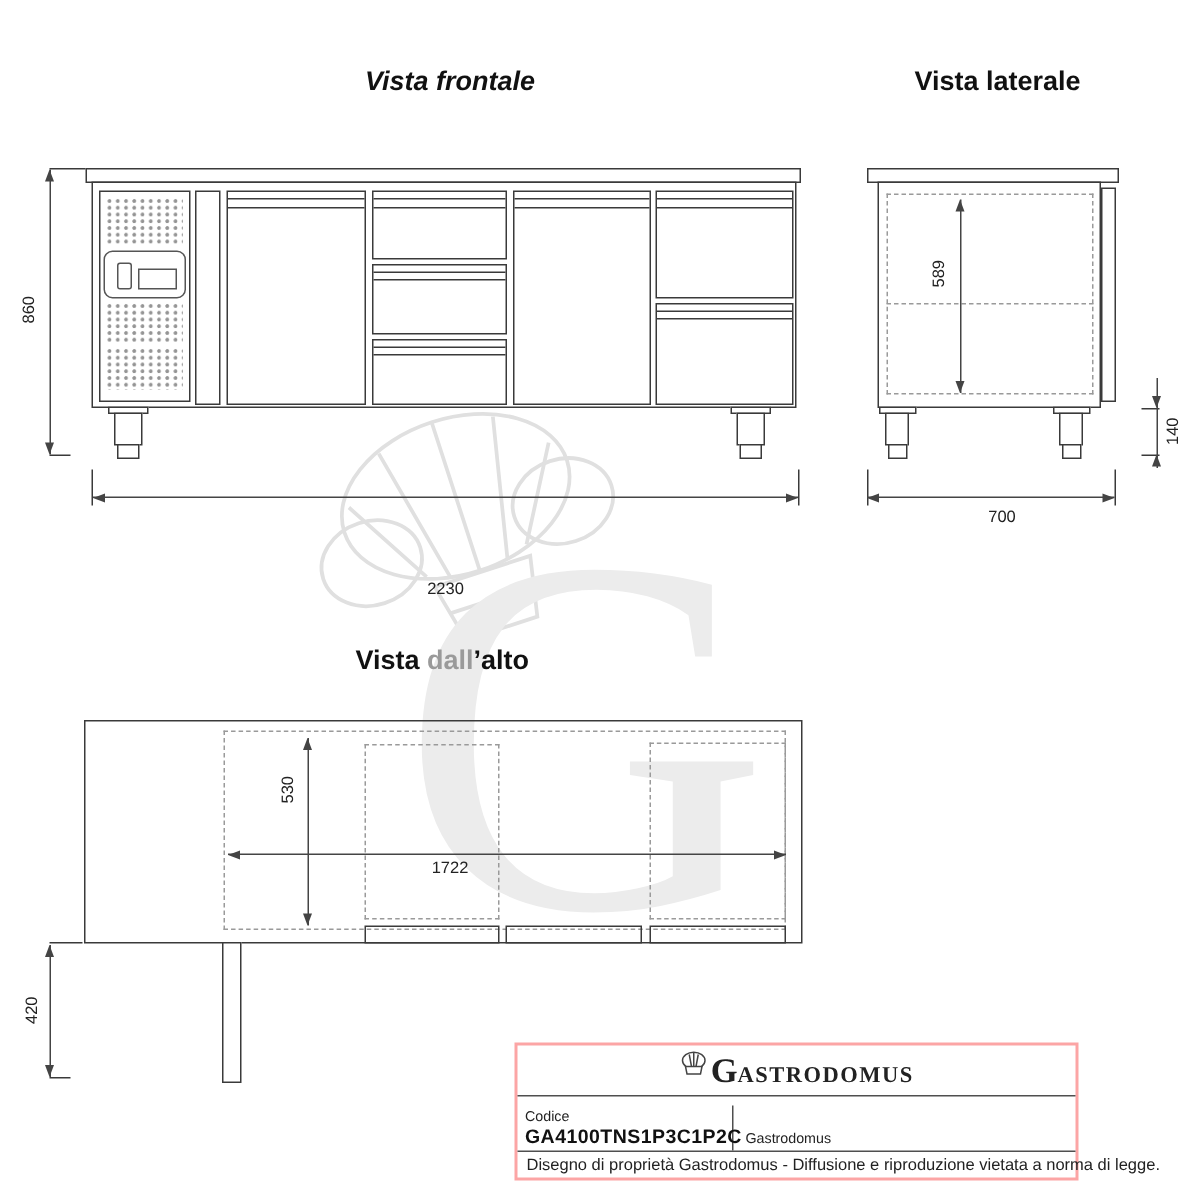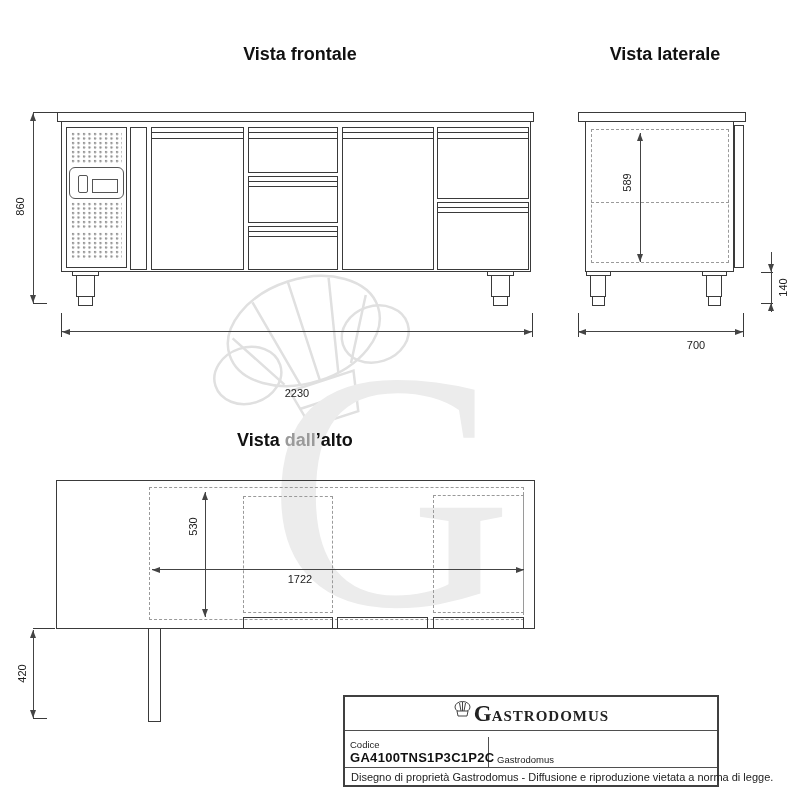--- a/index.html
+++ b/index.html
@@ -22,21 +22,21 @@
   .ar{position:absolute;width:0;height:0;border-top:3px solid transparent;border-bottom:3px solid transparent;border-left:8px solid #444;}
   
   .vtitle{position:absolute;font-size:18px;font-weight:bold;color:#111;white-space:nowrap;text-align:center;}
   .gray-word{color:#9a9a9a;}
   
   .grille{position:absolute;background-image:radial-gradient(circle at 2px 2px,rgba(130,130,130,.85) 1px,transparent 1.5px);
           background-size:5.5px 4.5px;}
   
   .leg-part{position:absolute;border:1px solid #3a3a3a;background:#fff;box-sizing:border-box;}
   
-  #tblock{position:absolute;left:343px;top:695px;width:376px;height:92px;border:2px solid #404040;
+  #tblock{position:absolute;left:343px;top:695px;width:376px;height:92px;border:2px solid #fca5a5;
           background:#fff;display:flex;flex-direction:column;box-sizing:border-box;z-index:3;}
   #tblock .row1{height:33px;border-bottom:1px solid #4f4f4f;display:flex;align-items:center;justify-content:center;}
   #tblock .row2{height:36px;border-bottom:1px solid #4f4f4f;display:flex;align-items:flex-end;}
   #tblock .cell-code{width:144px;border-right:1px solid #4f4f4f;padding:2px 5px;box-sizing:border-box;}
   #tblock .cell-desc{flex:1;padding:2px 8px;box-sizing:border-box;}
   #tblock .row3{flex:1;display:flex;align-items:center;padding:0 6px;}
   .lbl{font-size:9.5px;color:#222;}
   .code-val{font-size:13px;font-weight:bold;color:#111;letter-spacing:.3px;}
   .desc-val{font-size:10.5px;color:#222;margin-top:3px;}
   .legal{font-size:11px;color:#222;white-space:nowrap;}
@@ -56,21 +56,21 @@
       <ellipse cx="115" cy="75" rx="78" ry="52"></ellipse>
       <ellipse cx="48" cy="100" rx="34" ry="28"></ellipse>
       <ellipse cx="182" cy="100" rx="34" ry="28"></ellipse>
       <path d="M115 23 L115 127 M75 32 L95 125 M155 32 L135 125 M45 60 L80 120 M185 60 L150 120"></path>
       <path d="M83 128 L150 128 L142 168 L92 168 Z"></path>
       <path d="M88 148 L146 148"></path>
     </g>
     <text x="195" y="350" text-anchor="middle" font-family="Liberation Serif, serif" font-size="340" fill="#ececec">G</text>
   </svg>
 
-  <div class="vtitle z1" style="left:237px;top:44px;width:126px;text-align:center;">Vista frontale</div>
+  <div class="vtitle z1" style="left:237px;top:44px;width:126px;text-align:center;font-style:italic;">Vista frontale</div>
 
   <div>
     <div class="rect z1" style="left:57px;top:112px;width:477px;height:10px;"></div>
     <div class="rect z1" style="left:61px;top:121px;width:470px;height:151px;"></div>
 
     <div class="rect z1" style="left:66px;top:127px;width:61px;height:141px;">
       <div class="grille" style="left:4px;top:4px;width:51px;height:31px;"></div>
       <div class="abs" style="left:2px;top:39px;width:53px;height:30px;border:1px solid #555;border-radius:6px;background:#fff;">
         <div class="abs" style="left:8px;top:7px;width:8px;height:16px;border:1px solid #555;border-radius:2px;"></div>
         <div class="abs" style="left:22px;top:11px;width:24px;height:12px;border:1px solid #555;"></div>
@@ -178,21 +178,21 @@
       <div class="au z1" style="left:768px;top:303px;"></div>
       <div class="dtxt vtxt z1" style="left:763px;top:281px;">140</div>
     </div>
 
     <div>
       <div class="ln z1" style="left:578px;top:313px;width:1px;height:24px;"></div>
       <div class="ln z1" style="left:743px;top:313px;width:1px;height:24px;"></div>
       <div class="dim z1" style="left:578px;top:331px;width:165px;height:1px;"></div>
       <div class="al z1" style="left:578px;top:329px;"></div>
       <div class="ar z1" style="left:735px;top:329px;"></div>
-      <div class="dtxt z1" style="left:676px;top:339px;">700</div>
+      <div class="dtxt z1" style="left:648px;top:339px;">700</div>
     </div>
   </div>
 
   <div class="vtitle z1" style="left:237px;top:430px;"><span>Vista </span><span class="gray-word">dall</span><span>’alto</span></div>
 
   <div>
     <div class="rect z1" style="left:56px;top:480px;width:479px;height:149px;"></div>
     <div class="dash z1" style="left:149px;top:487px;width:375px;height:133px;"></div>
     <div class="dash z1" style="left:243px;top:496px;width:90px;height:117px;"></div>
     <div class="dash z1" style="left:433px;top:495px;width:91px;height:118px;"></div>

